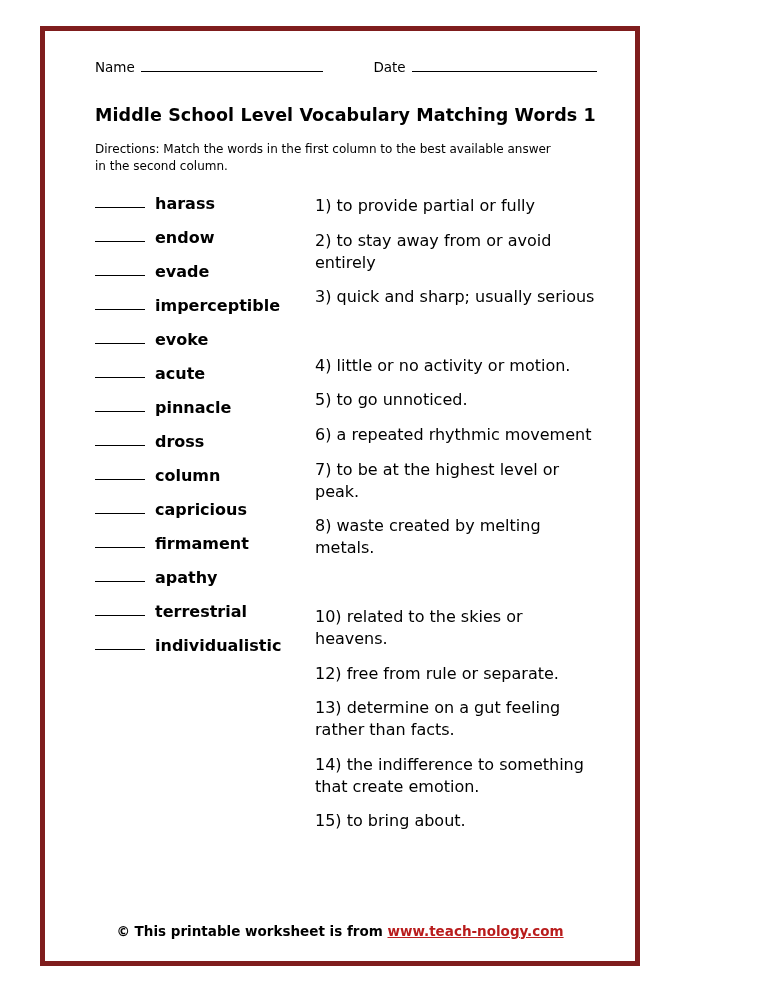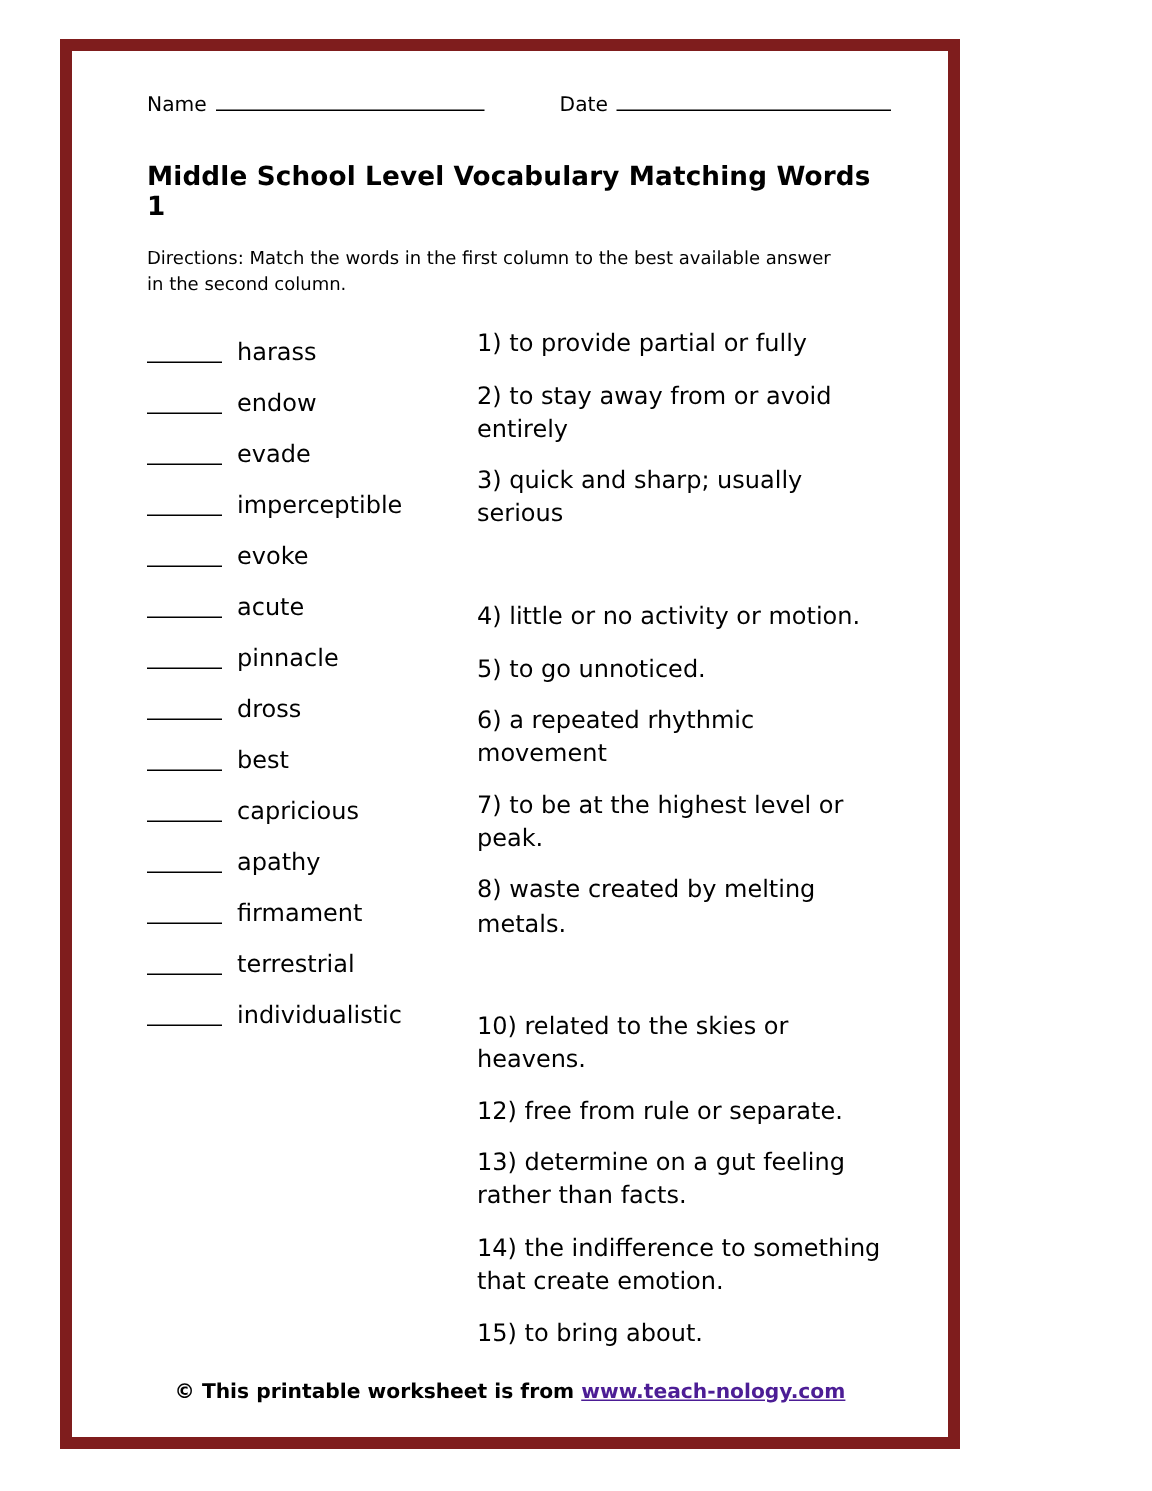--- a/index.html
+++ b/index.html
@@ -12,21 +12,21 @@
     height: 994px;
     font-family: "DejaVu Sans", sans-serif;
     color: #000000;
   }
   .page {
     position: absolute;
     left: 40px;
     top: 26px;
     width: 600px;
     height: 940px;
-    border: 8px solid #7f1d1d;
+    border: 5px solid #7f1d1d;
     box-sizing: border-box;
     background: #ffffff;
   }
   .inner {
     position: absolute;
     left: 50px;
     top: 20px;
     right: 38px;
     bottom: 10px;
   }
@@ -69,23 +69,24 @@
   }
   .col-left {
     width: 220px;
     flex: none;
   }
   .col-right {
     flex: 1;
   }
   .word-row {
     display: flex;
-    align-items: center;
+    align-items: flex-start;
     height: 34px;
     font-size: 16px;
+    font-weight: bold;
   }
   .blank {
     display: inline-block;
     width: 50px;
     border-bottom: 1px solid #000;
     height: 12px;
     margin-right: 10px;
     flex: none;
   }
   .word {
@@ -104,21 +105,21 @@
   .footer {
     position: absolute;
     left: 0;
     right: 0;
     bottom: 22px;
     text-align: center;
     font-size: 13.5px;
     font-weight: bold;
   }
   .footer a {
-    color: #4c1d95;
+    color: #b91c1c;
     text-decoration: underline;
   }
 </style>
 </head>
 <body>
 
 <div class="page">
   <div class="inner">
 
     <div class="headerline">
@@ -163,33 +164,33 @@
         <div class="word-row">
           <span class="blank"></span>
           <span class="word">pinnacle</span>
         </div>
         <div class="word-row">
           <span class="blank"></span>
           <span class="word">dross</span>
         </div>
         <div class="word-row">
           <span class="blank"></span>
-          <span class="word">best</span>
+          <span class="word">column</span>
         </div>
         <div class="word-row">
           <span class="blank"></span>
           <span class="word">capricious</span>
         </div>
         <div class="word-row">
           <span class="blank"></span>
+          <span class="word">firmament</span>
+        </div>
+        <div class="word-row">
+          <span class="blank"></span>
           <span class="word">apathy</span>
-        </div>
-        <div class="word-row">
-          <span class="blank"></span>
-          <span class="word">firmament</span>
         </div>
         <div class="word-row">
           <span class="blank"></span>
           <span class="word">terrestrial</span>
         </div>
         <div class="word-row">
           <span class="blank"></span>
           <span class="word">individualistic</span>
         </div>
       </div>

